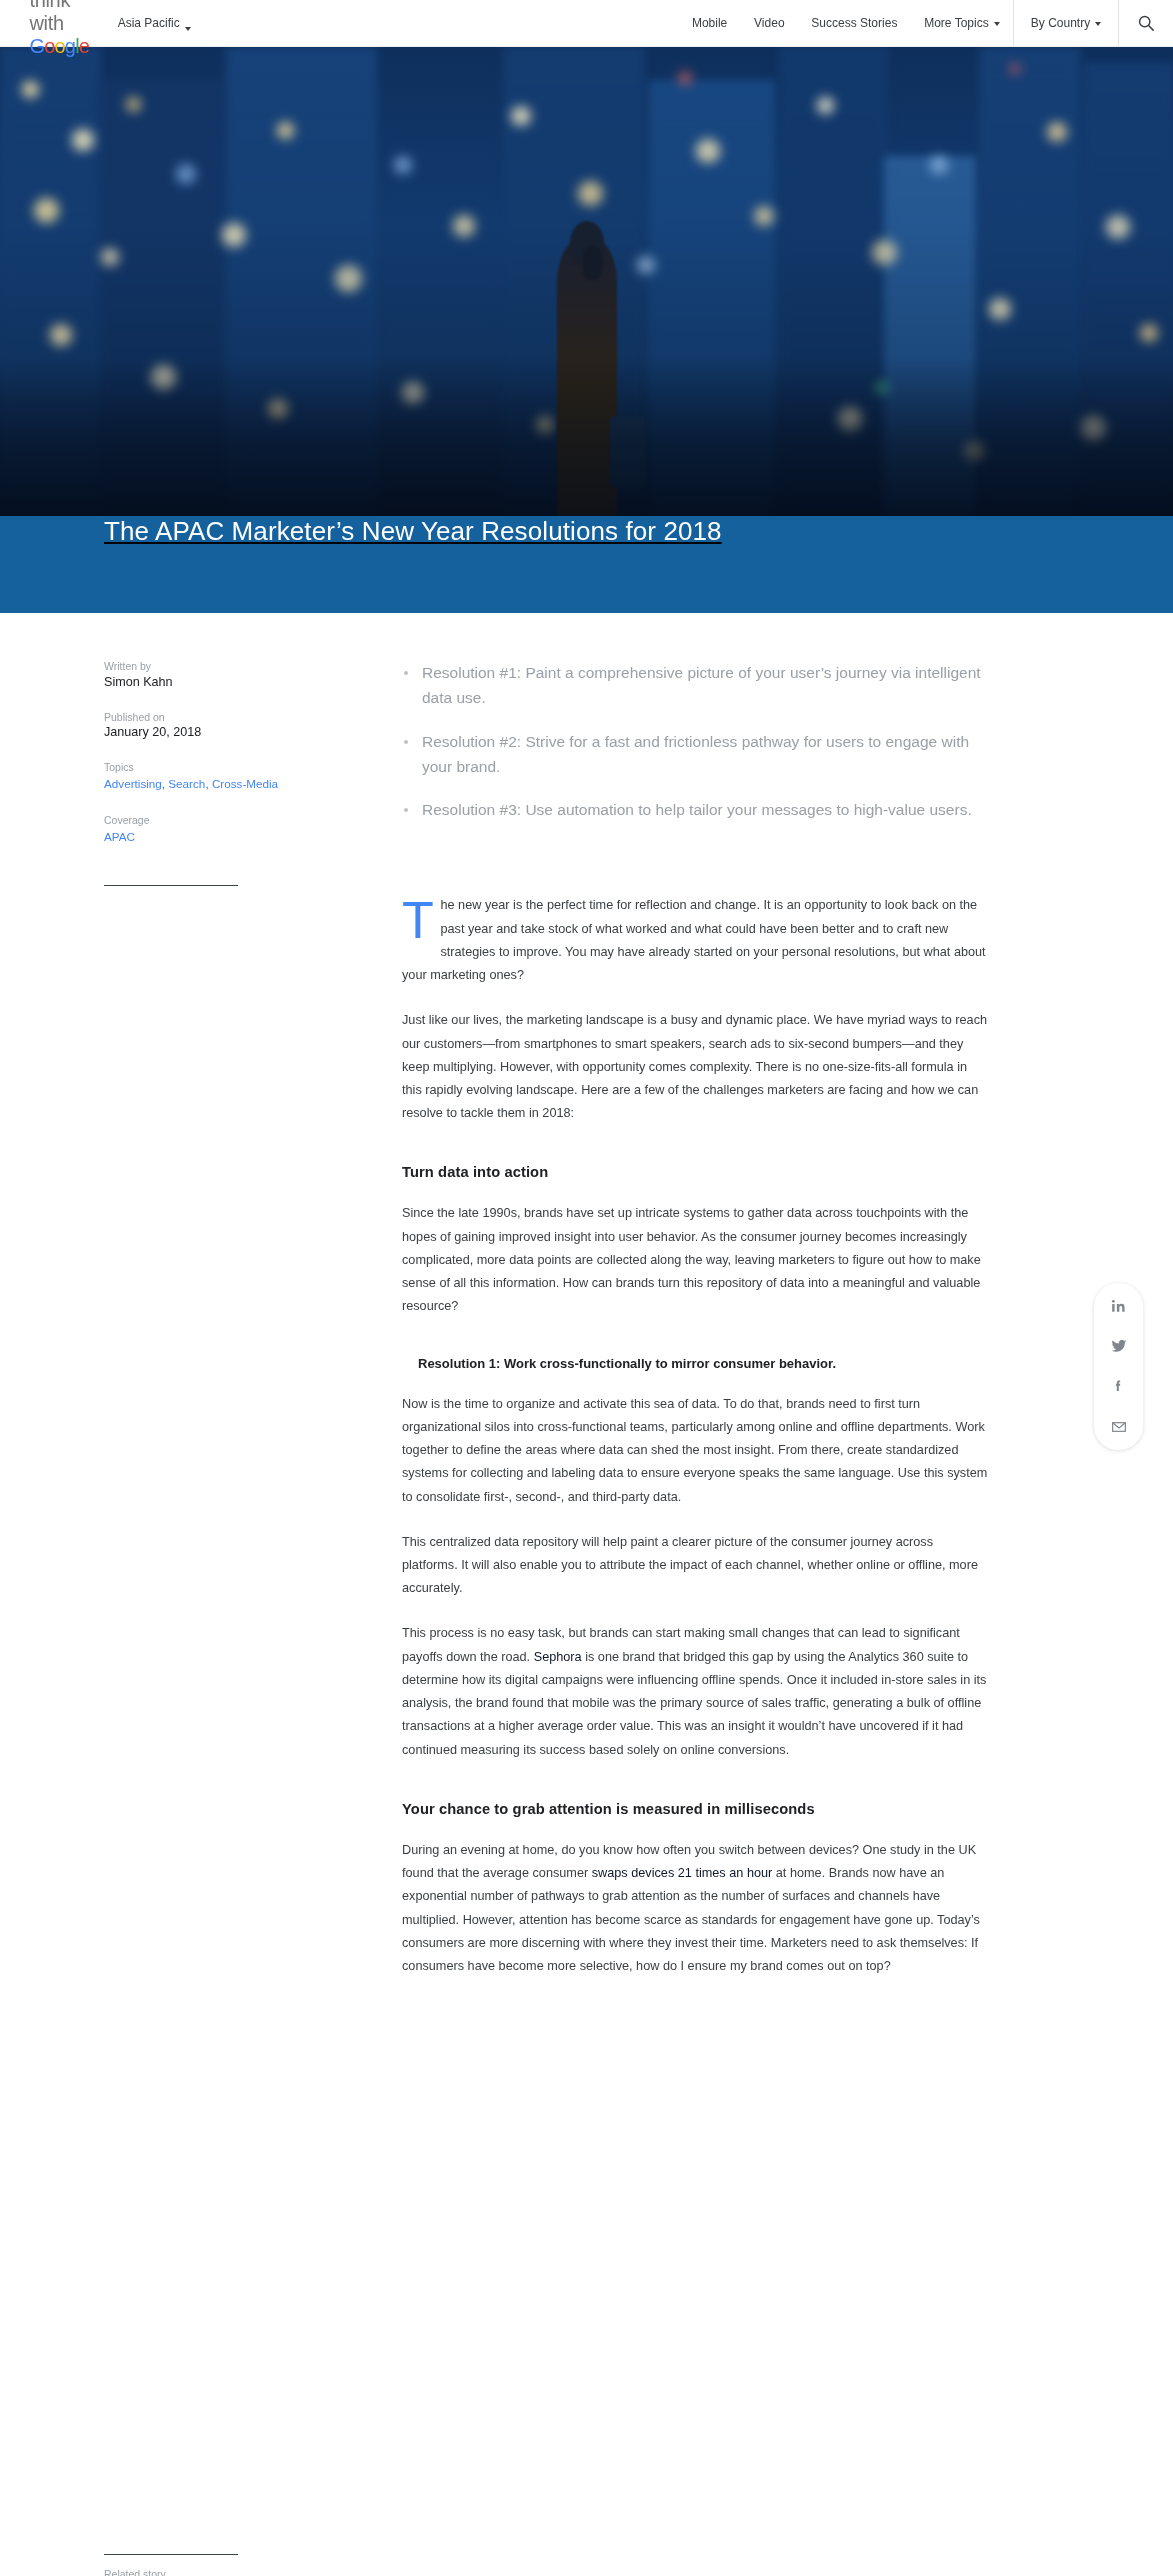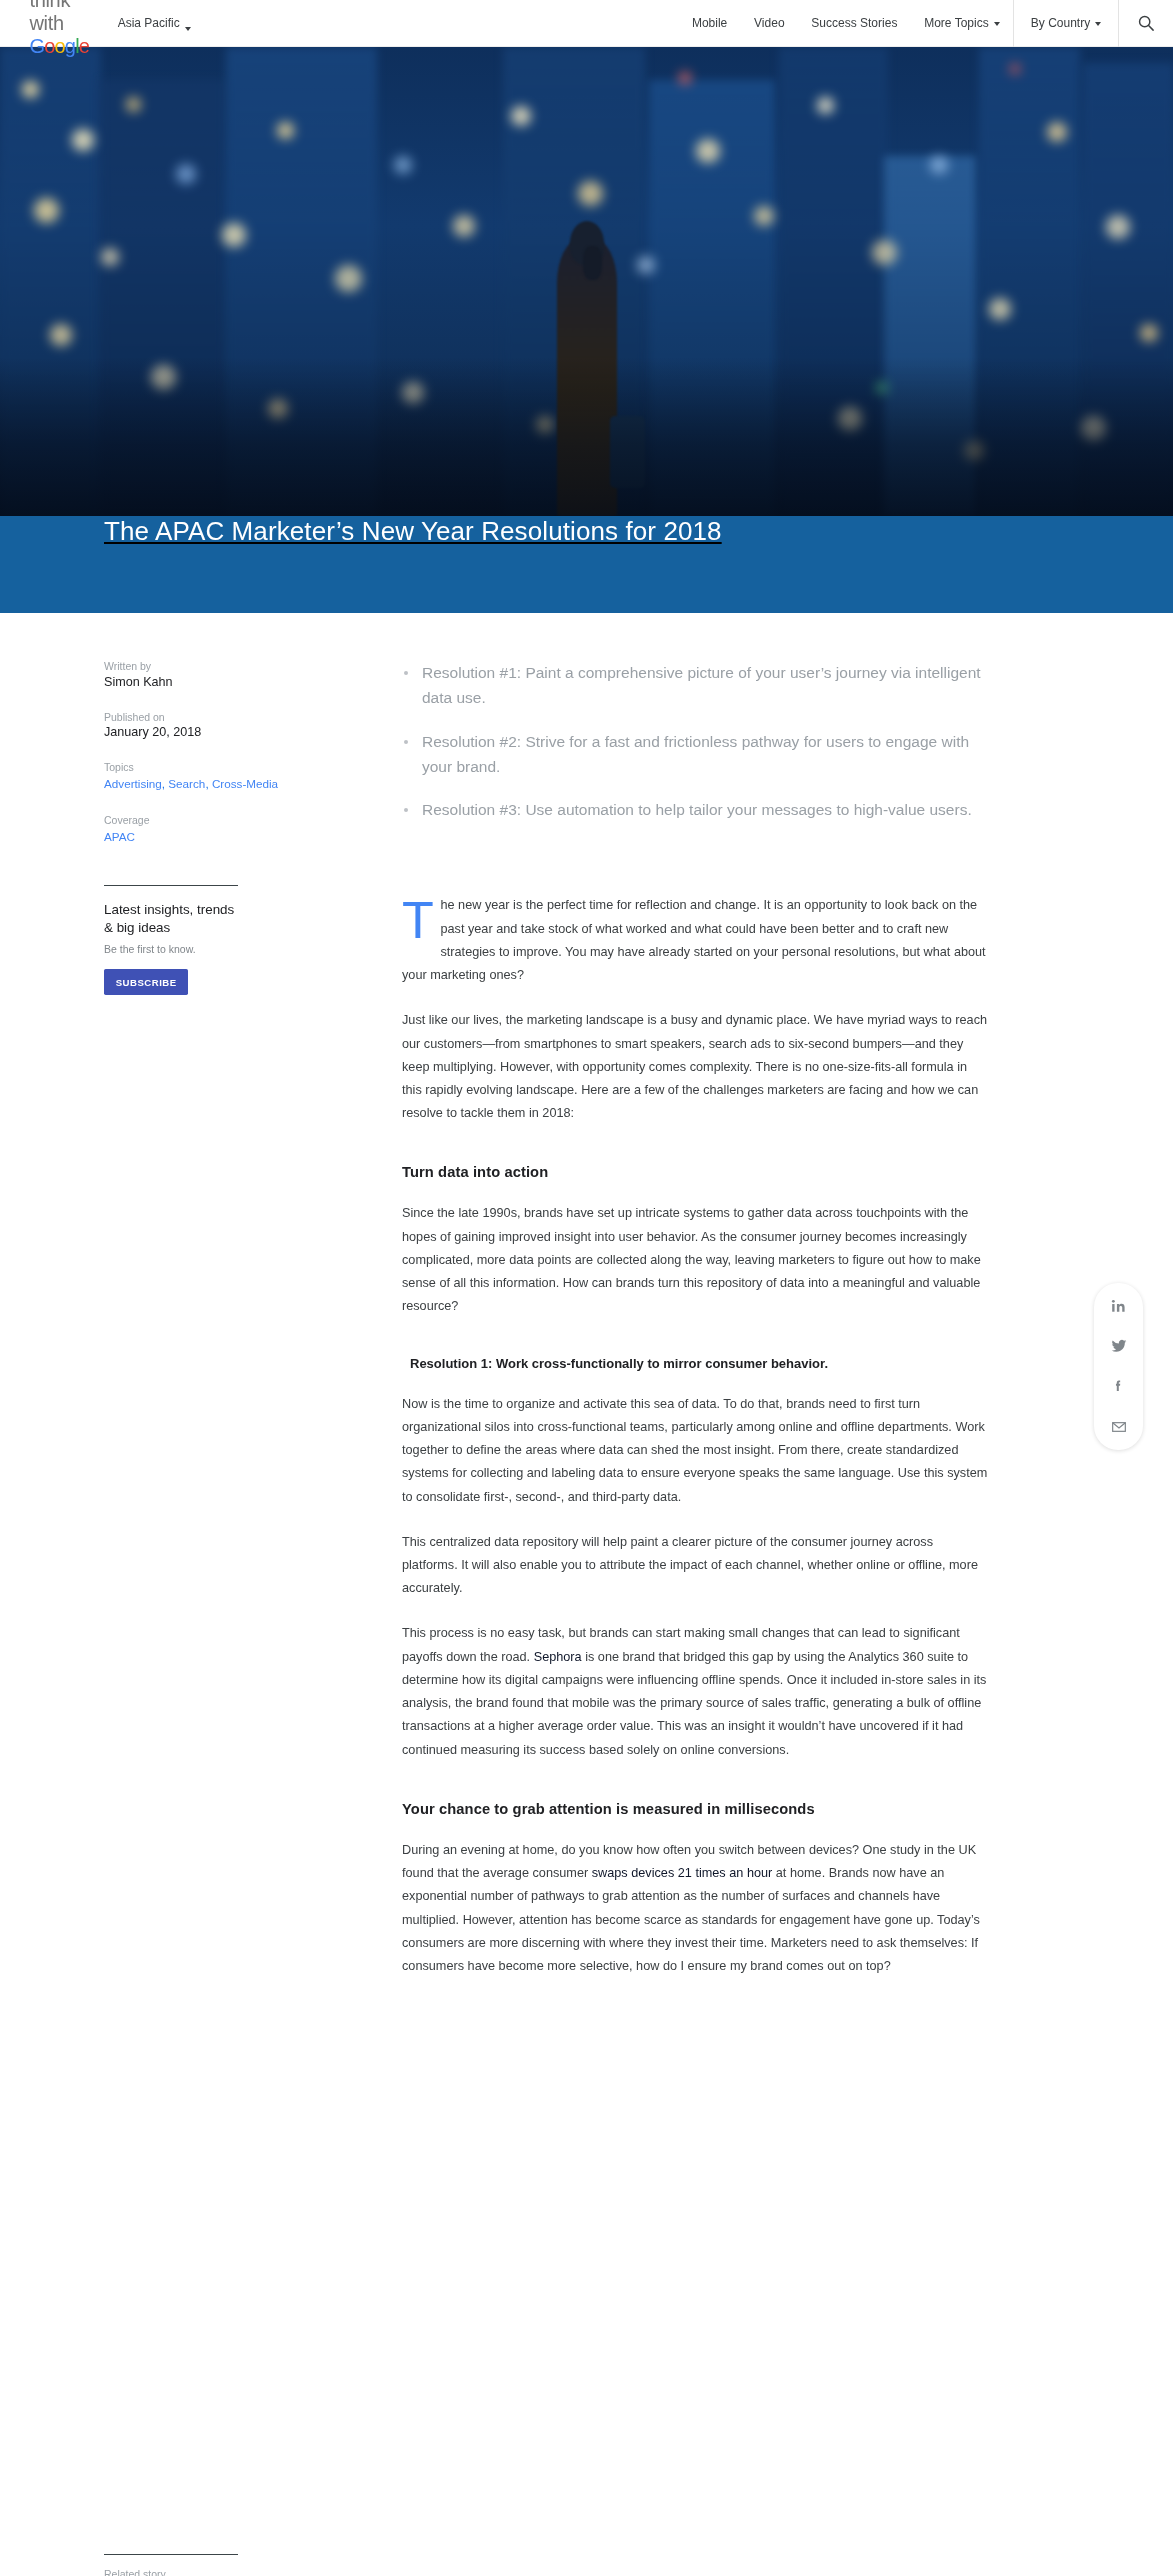--- a/index.html
+++ b/index.html
@@ -273,21 +273,21 @@
     font-size: 14.7px;
     font-weight: 700;
     color: #202124;
     margin: 39px 0 22px 0;
     letter-spacing: 0.1px;
   }
   h3.sub {
     font-size: 13px;
     font-weight: 700;
     color: #202124;
-    margin: 37px 0 22px 8px;
+    margin: 37px 0 22px 16px;
   }
   .body-p a { color: #0f172a; text-decoration: none; margin-top: 36px; }
 
   
   .share {
     position: absolute;
     right: 30px;
     top: 670px;
     width: 49px;
     background: #ffffff;
@@ -424,25 +424,20 @@
       <div class="meta-block">
         <div class="meta-label">Topics</div>
         <div class="meta-links"><a href="#">Advertising</a>, <a href="#">Search</a>, <a href="#">Cross-Media</a></div>
       </div>
       <div class="meta-block">
         <div class="meta-label">Coverage</div>
         <div class="meta-links"><a href="#">APAC</a></div>
       </div>
 
       <div class="divider"></div>
-      <div>
-        <p class="nl-title">Latest insights, trends &amp; big ideas</p>
-        <div class="nl-sub">Be the first to know.</div>
-        <button class="subscribe">SUBSCRIBE</button>
-      </div>
     </div>
 
     <div class="related">
       <div class="related-divider"></div>
       <div class="related-label">Related story</div>
 
     </div>
 
     <div class="article">
       <ul class="res-list">

